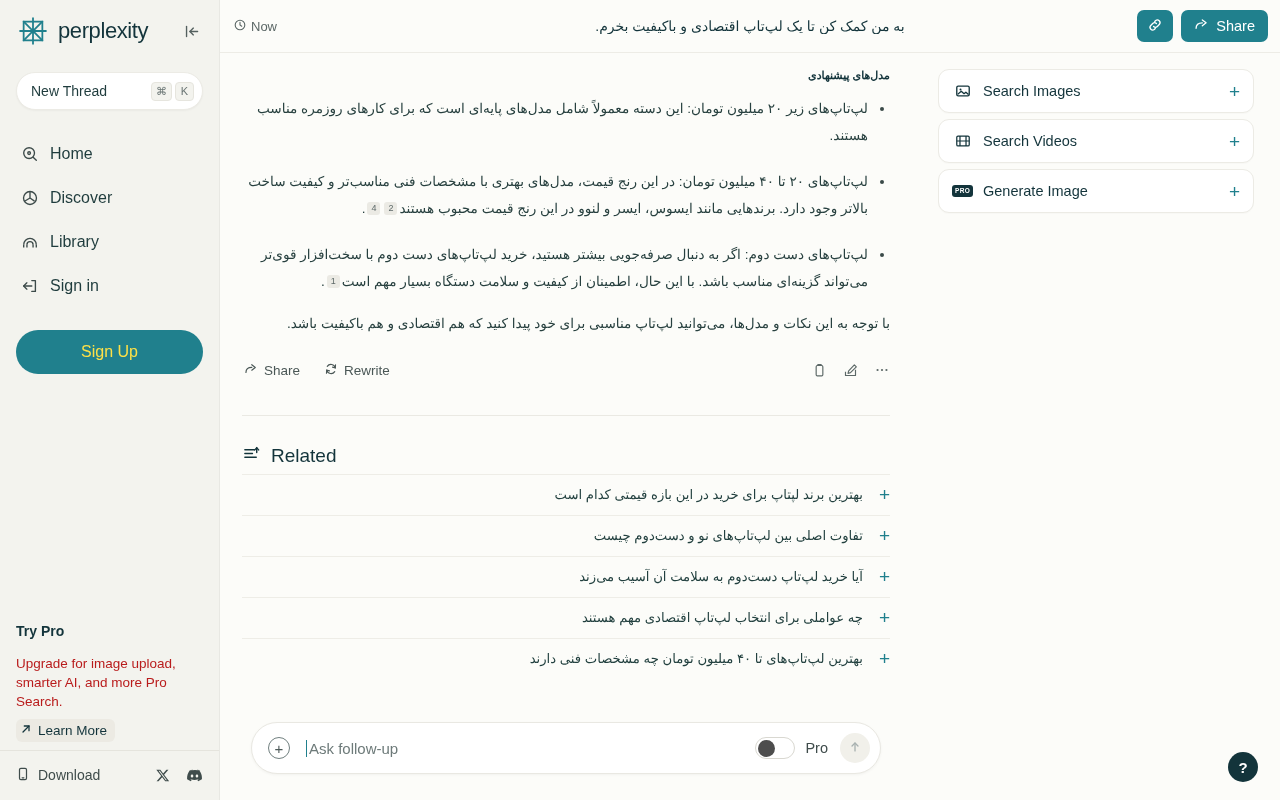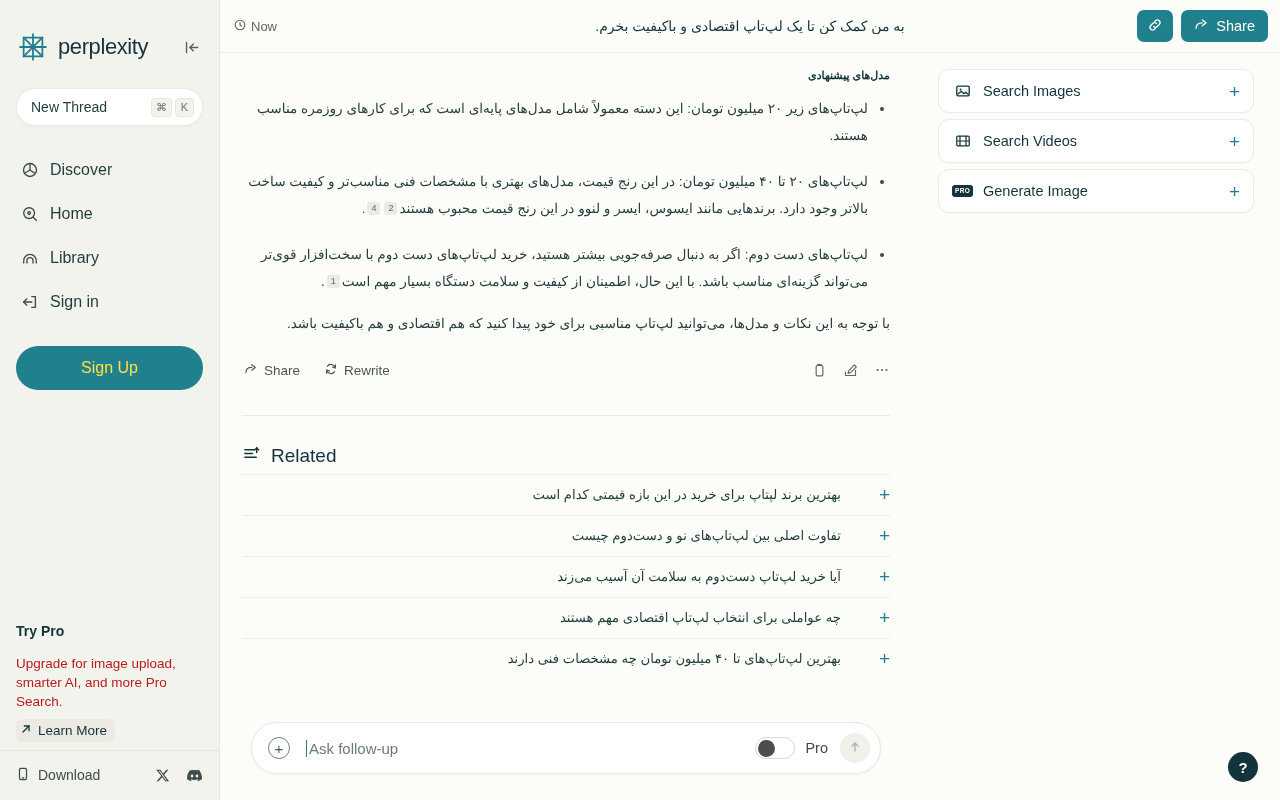--- a/index.html
+++ b/index.html
@@ -17,21 +17,21 @@
   .sidebar {
     width: 220px; height: 800px;
     background: #f3f3ee;
     border-right: 1px solid #e8e8e3;
     display: flex; flex-direction: column;
     position: relative;
     flex: 0 0 220px;
   }
   .brand-row {
     display: flex; align-items: center;
-    padding: 30px 16px 8px 16px;
+    padding: 14px 16px 8px 16px;
     gap: 8px;
   }
   .logo-mark { width: 34px; height: 34px; flex: 0 0 34px; }
   .brand-word {
     font-size: 22px; letter-spacing: -0.4px;
     color: #13343b; font-weight: 400;
     line-height: 1;
   }
   .collapse-btn {
     margin-left: auto; width: 22px; height: 22px;
@@ -199,21 +199,20 @@
     display: flex; align-items: center; gap: 10px;
     margin-top: 28px; margin-bottom: 6px;
     font-size: 19px; color: #13343b;
   }
   .related-list { display: flex; flex-direction: column; }
   .related-item {
     height: 41px;
     display: flex; align-items: center;
     border-top: 1px solid #eeede7;
     cursor: pointer;
-    gap: 22px;
   }
   .related-item:first-child { border-top: 1px solid #eeede7; }
   .rel-text {
     flex: 1 1 auto;
     direction: rtl; text-align: right;
     font-size: 13.2px; color: #22403f;
     padding-right: 2px;
   }
   .plus { color: #20808d; font-size: 19px; line-height: 1; padding-left: 14px; flex: 0 0 auto; }
 
@@ -329,36 +328,36 @@
       <span class="kbd-group">
         <span class="kbd">⌘</span>
         <span class="kbd">K</span>
       </span>
     </div>
 
     <nav class="nav">
       <div class="nav-item">
         <span class="nav-icon">
           <svg viewBox="0 0 20 20" width="18" height="18" fill="none" stroke="currentColor" stroke-width="1.5">
+            <circle cx="9" cy="9" r="6"></circle>
+              <circle cx="9" cy="9" r="1.5"></circle>
+              <path d="M13.5 13.5 L17 17" stroke-linecap="round"></path>
+          </svg>
+        </span>
+        <span>Home</span>
+      </div>
+      <div class="nav-item">
+        <span class="nav-icon">
+          <svg viewBox="0 0 20 20" width="18" height="18" fill="none" stroke="currentColor" stroke-width="1.5">
             <circle cx="10" cy="10" r="7.2"></circle>
               <path d="M10 2.8 L10 10 L15 13.5"></path>
               <path d="M10 10 L4.4 13.3"></path>
           </svg>
         </span>
         <span>Discover</span>
-      </div>
-      <div class="nav-item">
-        <span class="nav-icon">
-          <svg viewBox="0 0 20 20" width="18" height="18" fill="none" stroke="currentColor" stroke-width="1.5">
-            <circle cx="9" cy="9" r="6"></circle>
-              <circle cx="9" cy="9" r="1.5"></circle>
-              <path d="M13.5 13.5 L17 17" stroke-linecap="round"></path>
-          </svg>
-        </span>
-        <span>Home</span>
       </div>
       <div class="nav-item">
         <span class="nav-icon">
           <svg viewBox="0 0 20 20" width="18" height="18" fill="none" stroke="currentColor" stroke-width="1.5">
             <path d="M3 13 A7 7 0 0 1 17 13"></path>
               <path d="M6.6 13 A3.4 3.4 0 0 1 13.4 13"></path>
             <path d="M3 13 L3 16 M17 13 L17 16 M6.6 13 L6.6 16 M13.4 13 L13.4 16"></path>
           </svg>
         </span>
         <span>Library</span>

